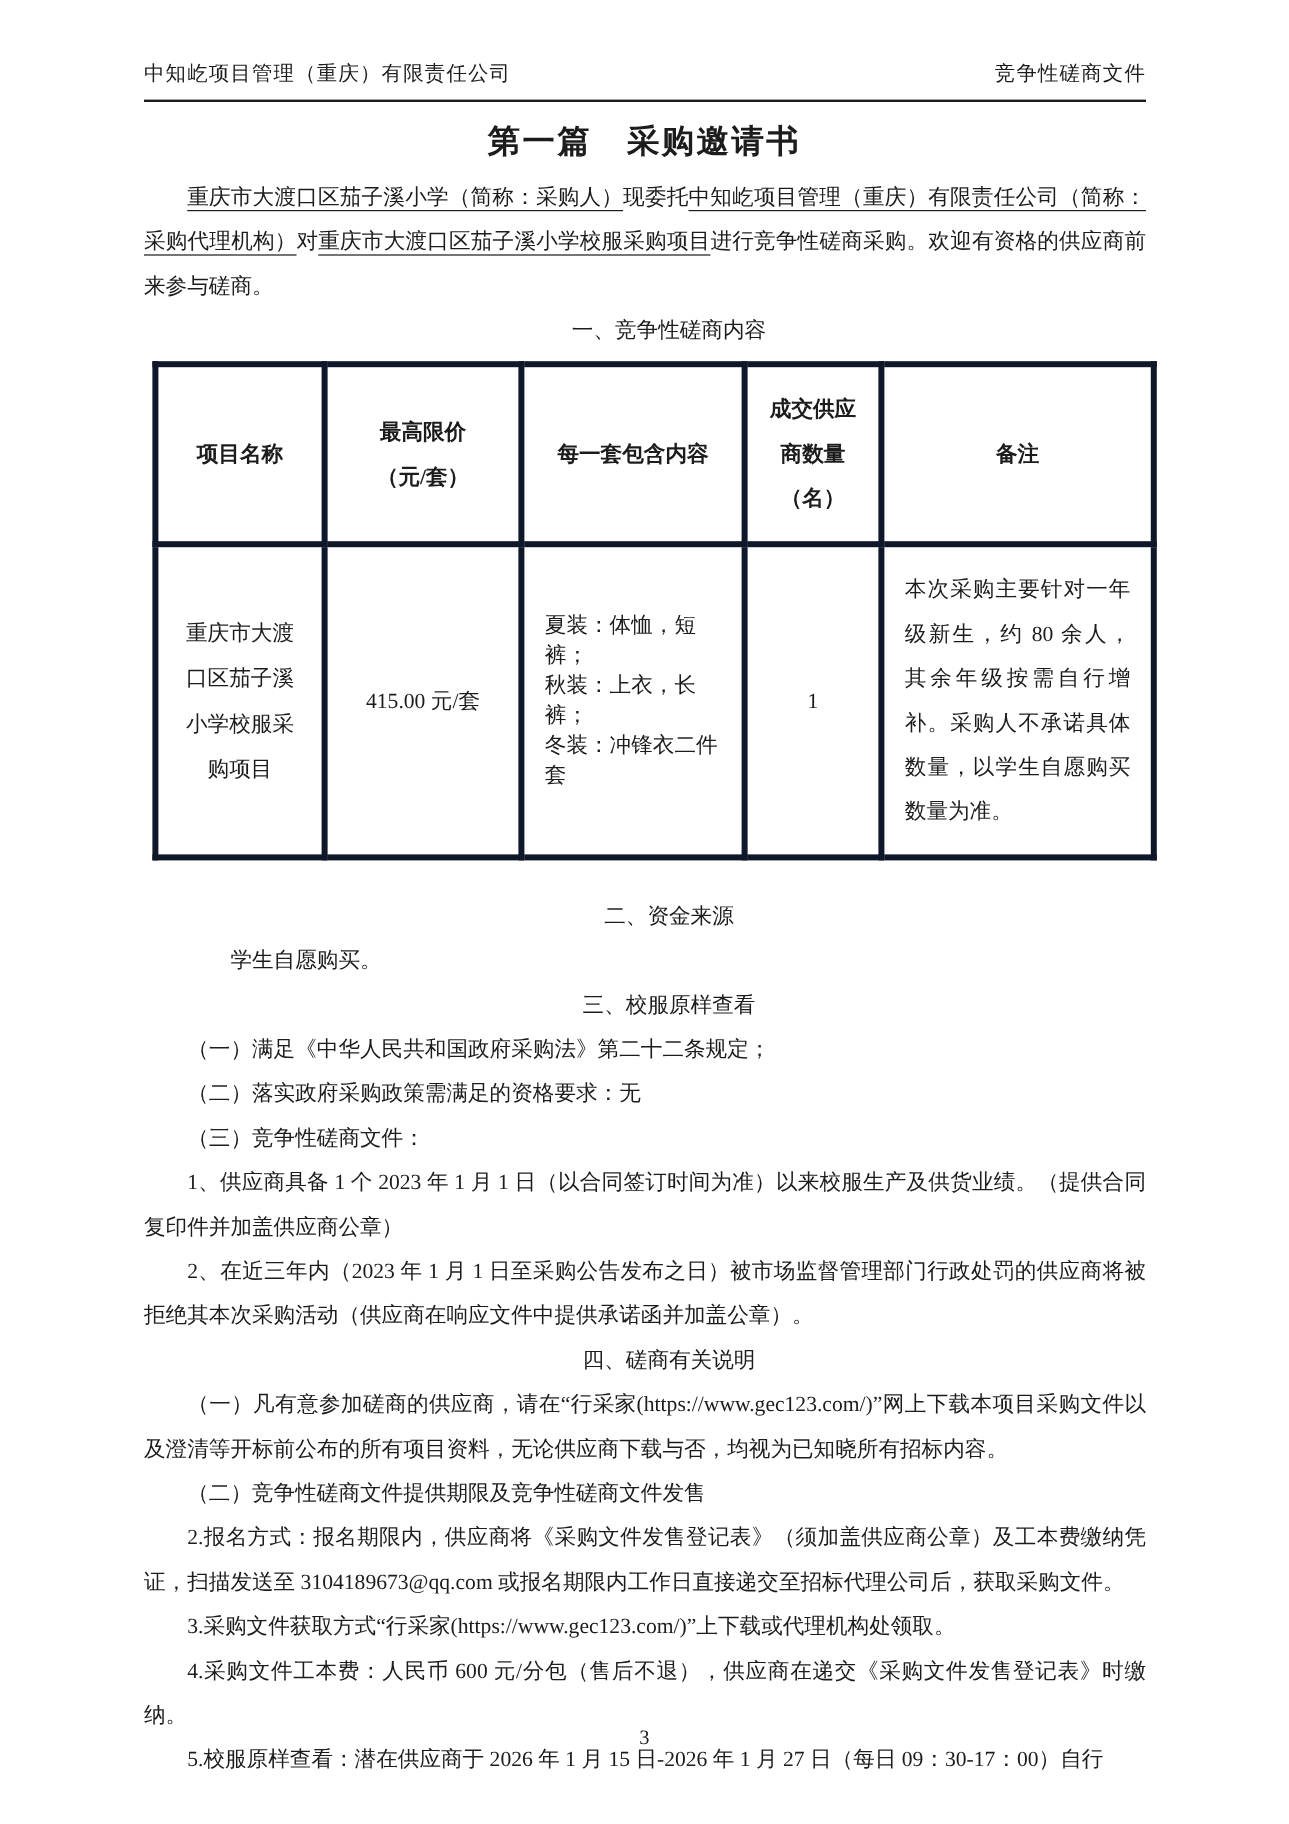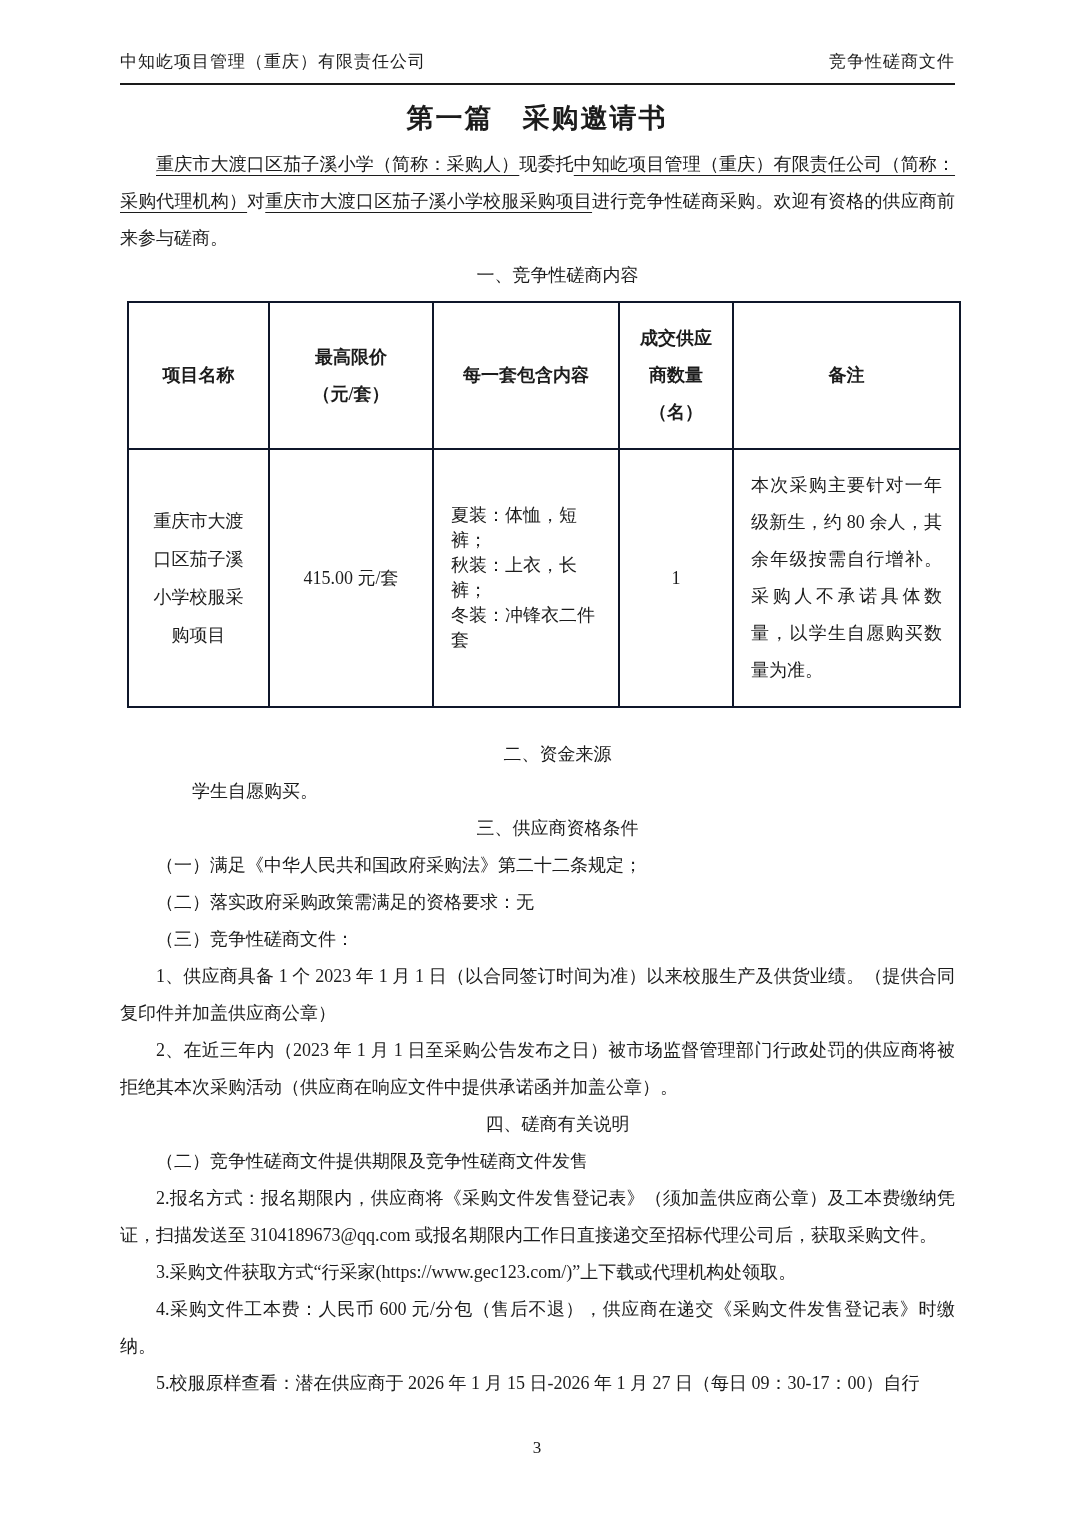--- a/index.html
+++ b/index.html
@@ -61,21 +61,21 @@
 
   
   table.proc-table {
     margin: 7px 0 0 7px;
     border-collapse: collapse;
     table-layout: fixed;
     width: 832px;
     font-size: 18px;
   }
   table.proc-table td {
-    border: 2px solid #0f172a;
+    border: 5px solid #0f172a;
     vertical-align: middle;
     padding: 17px;
     margin-left: 36px;
   }
   td.th-cell {
     font-weight: bold;
     text-align: center;
     white-space: pre-line;
     line-height: 37px;
     height: 110px;
@@ -148,28 +148,29 @@
           <td class="cell-remark">本次采购主要针对一年级新生，约 80 余人，其余年级按需自行增补。采购人不承诺具体数量，以学生自愿购买数量为准。</td>
         </tr>
       </tbody>
     </table>
 
     <div class="sections">
 
       <p class="sec-heading">二、资金来源</p>
       <p class="para indent-4ch">学生自愿购买。</p>
 
-      <p class="sec-heading">三、供应商资格条件</p>
+      <p class="sec-heading">三、校服原样查看</p>
       <p class="para indent-2em">（一）满足《中华人民共和国政府采购法》第二十二条规定；</p>
       <p class="para indent-2em">（二）落实政府采购政策需满足的资格要求：无</p>
       <p class="para indent-2em">（三）竞争性磋商文件：</p>
       <p class="para indent-2em">1、供应商具备 1 个 2023 年 1 月 1 日（以合同签订时间为准）以来校服生产及供货业绩。（提供合同复印件并加盖供应商公章）</p>
       <p class="para indent-2em">2、在近三年内（2023 年 1 月 1 日至采购公告发布之日）被市场监督管理部门行政处罚的供应商将被拒绝其本次采购活动（供应商在响应文件中提供承诺函并加盖公章）。</p>
 
       <p class="sec-heading">四、磋商有关说明</p>
+      <p class="para indent-2em">（一）凡有意参加磋商的供应商，请在“行采家(https://www.gec123.com/)”网上下载本项目采购文件以及澄清等开标前公布的所有项目资料，无论供应商下载与否，均视为已知晓所有招标内容。</p>
       <p class="para indent-2em">（二）竞争性磋商文件提供期限及竞争性磋商文件发售</p>
       <p class="para indent-2em">2.报名方式：报名期限内，供应商将《采购文件发售登记表》（须加盖供应商公章）及工本费缴纳凭证，扫描发送至 3104189673@qq.com 或报名期限内工作日直接递交至招标代理公司后，获取采购文件。</p>
       <p class="para indent-2em">3.采购文件获取方式“行采家(https://www.gec123.com/)”上下载或代理机构处领取。</p>
       <p class="para indent-2em">4.采购文件工本费：人民币 600 元/分包（售后不退），供应商在递交《采购文件发售登记表》时缴纳。</p>
       <p class="para indent-2em">5.校服原样查看：潜在供应商于 2026 年 1 月 15 日-2026 年 1 月 27 日（每日 09：30-17：00）自行</p>
 
     </div>
   </div>
 
   <div class="page-footer">3</div>

